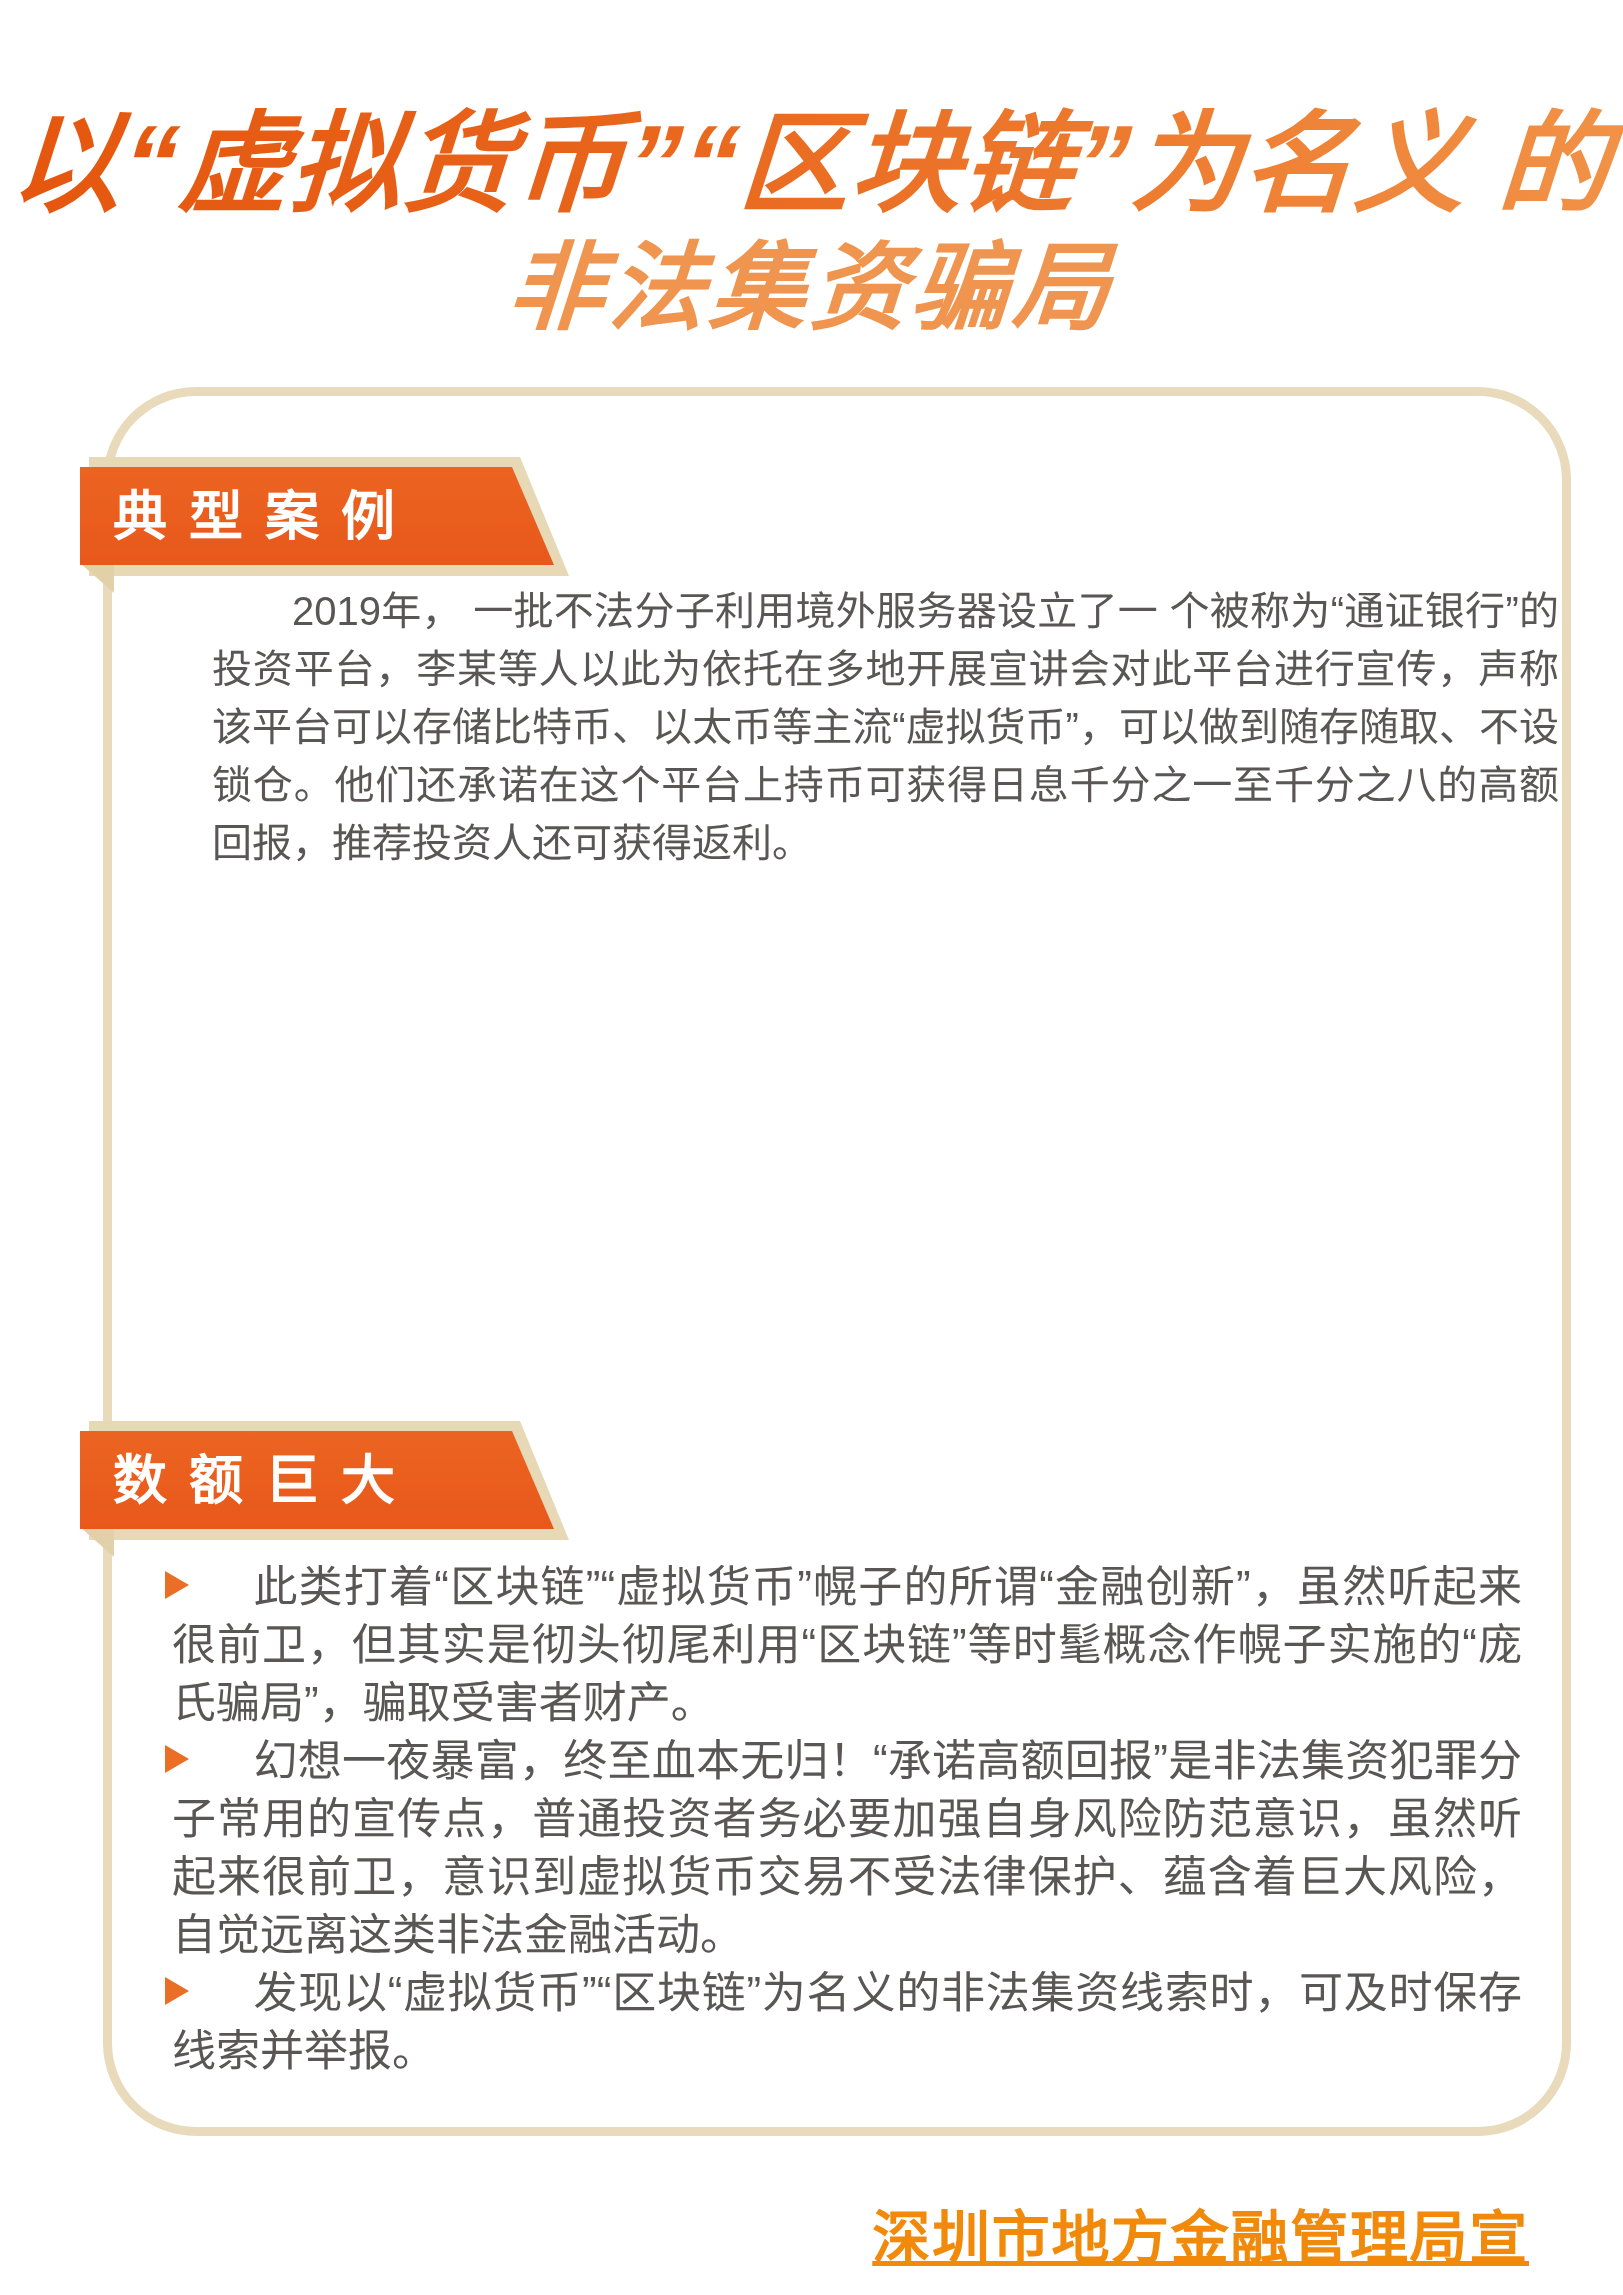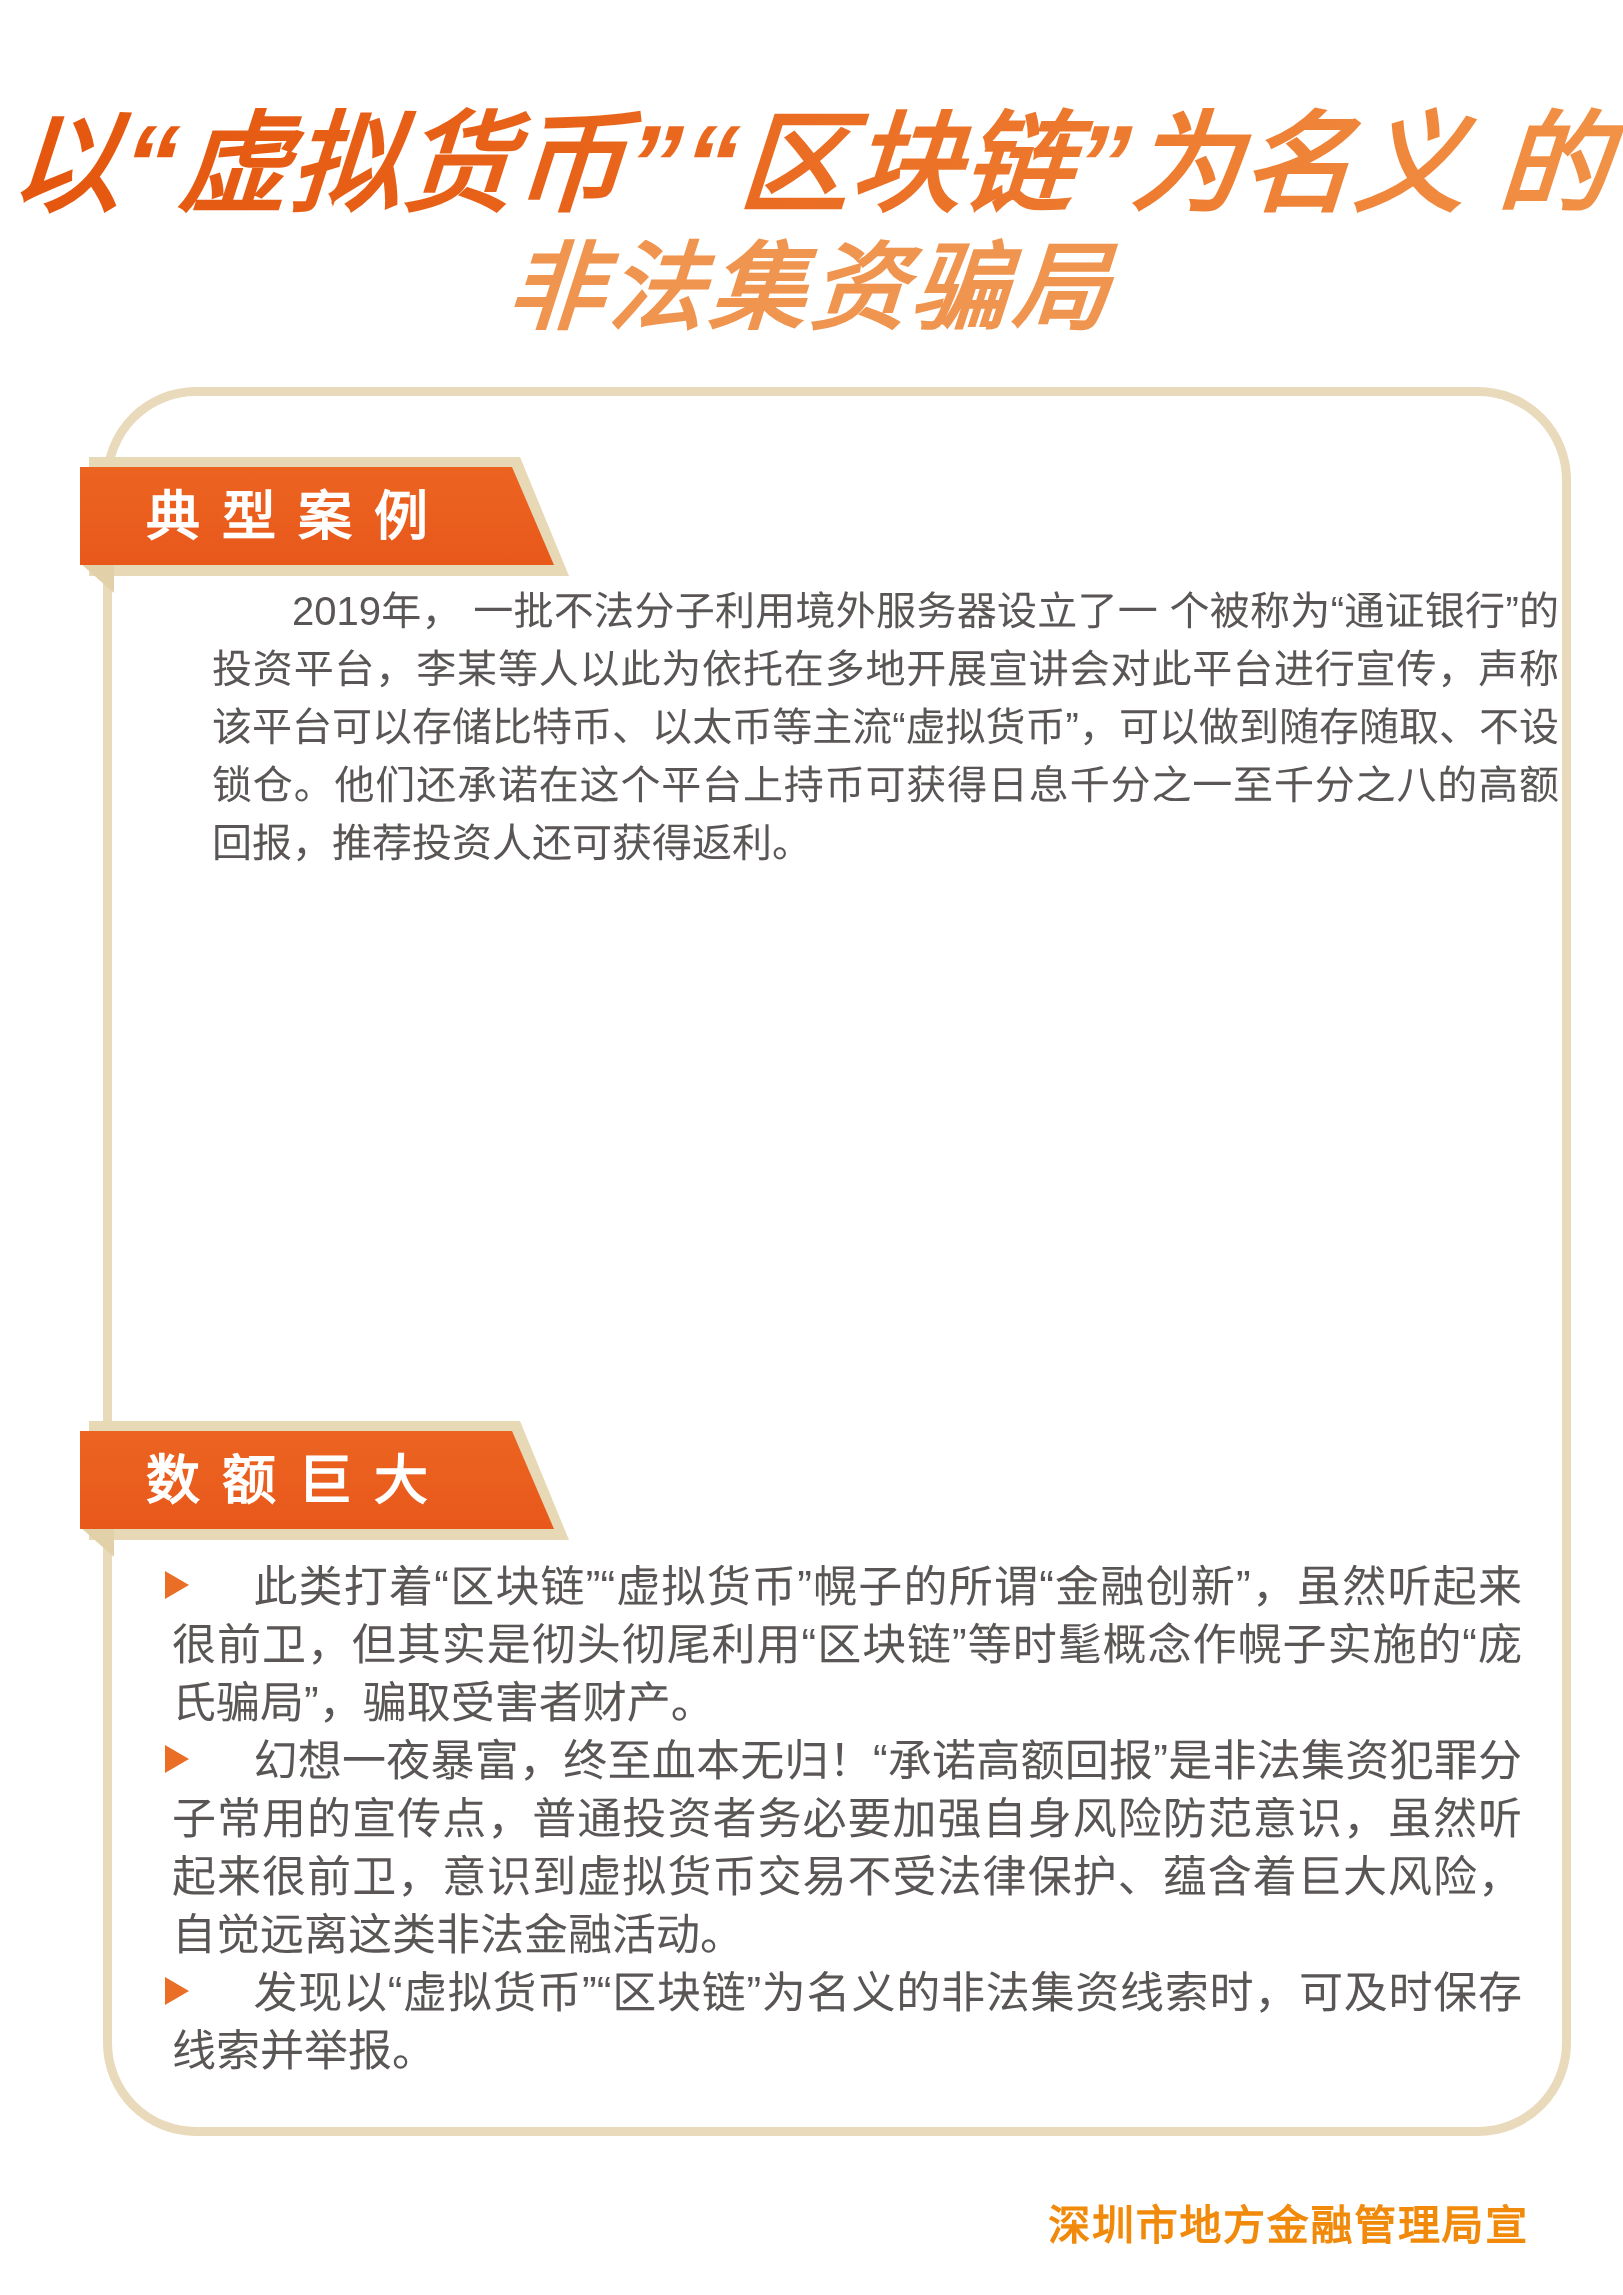--- a/index.html
+++ b/index.html
@@ -55,21 +55,21 @@
     background:#e2d0a8;
     clip-path:polygon(0 0, 100% 0, 100% 100%);
   }
   .ribbon .shape{
     position:absolute;inset:0;
     background:linear-gradient(180deg,#ec6421,#e8581b);
     clip-path:polygon(0 0, calc(100% - 42px) 0, 100% 100%, 0 100%);
   }
   .ribbon .label{
     position:absolute;inset:0;
-    padding-left:66px;
+    padding-left:33px;
     line-height:98px;
     font-size:54px;font-weight:900;
     letter-spacing:22px;
     color:#ffffff;
   }
   .ribbon.r1{top:467px;}
   .ribbon.r2{top:1431px;}
 
   
   .bodytext{
@@ -91,23 +91,24 @@
     position:absolute;left:-6.8px;top:12.7px;
     width:0;height:0;
     border-left:24px solid #eb6e27;
     border-top:14.4px solid transparent;
     border-bottom:14.4px solid transparent;
   }
 
   
   .footer{
     position:absolute;top:2191px;right:95px;
-    font-size:42px;font-weight:900;
+    font-size:58px;font-weight:900;
     letter-spacing:1.7px;
     color:#f18a0a;
+    text-decoration:underline;
   }
 </style>
 </head>
 <body>
 
 <div class="page">
 
   <h1 class="title1">以“虚拟货币”“区块链”为名义 的</h1>
 
   <h2 class="title2">非法集资骗局</h2>

